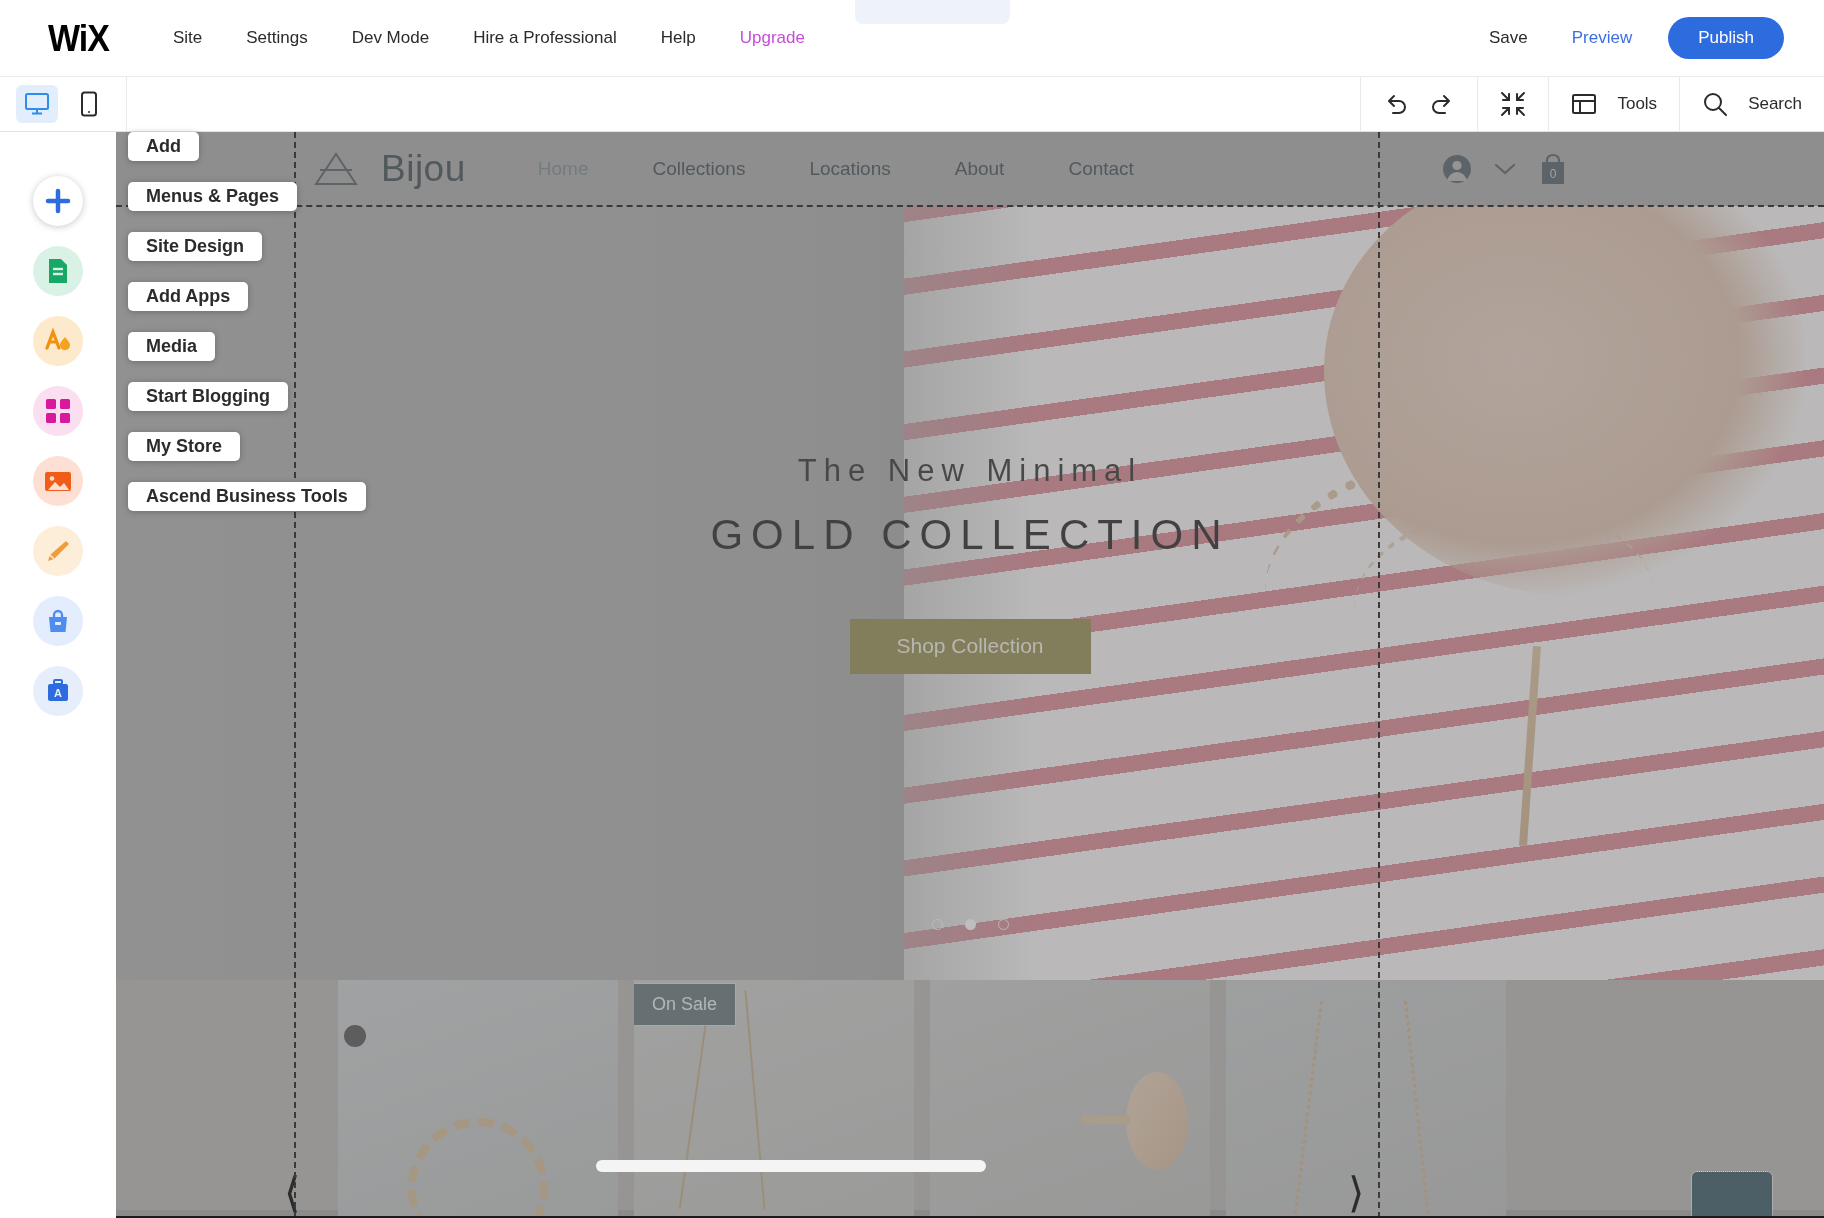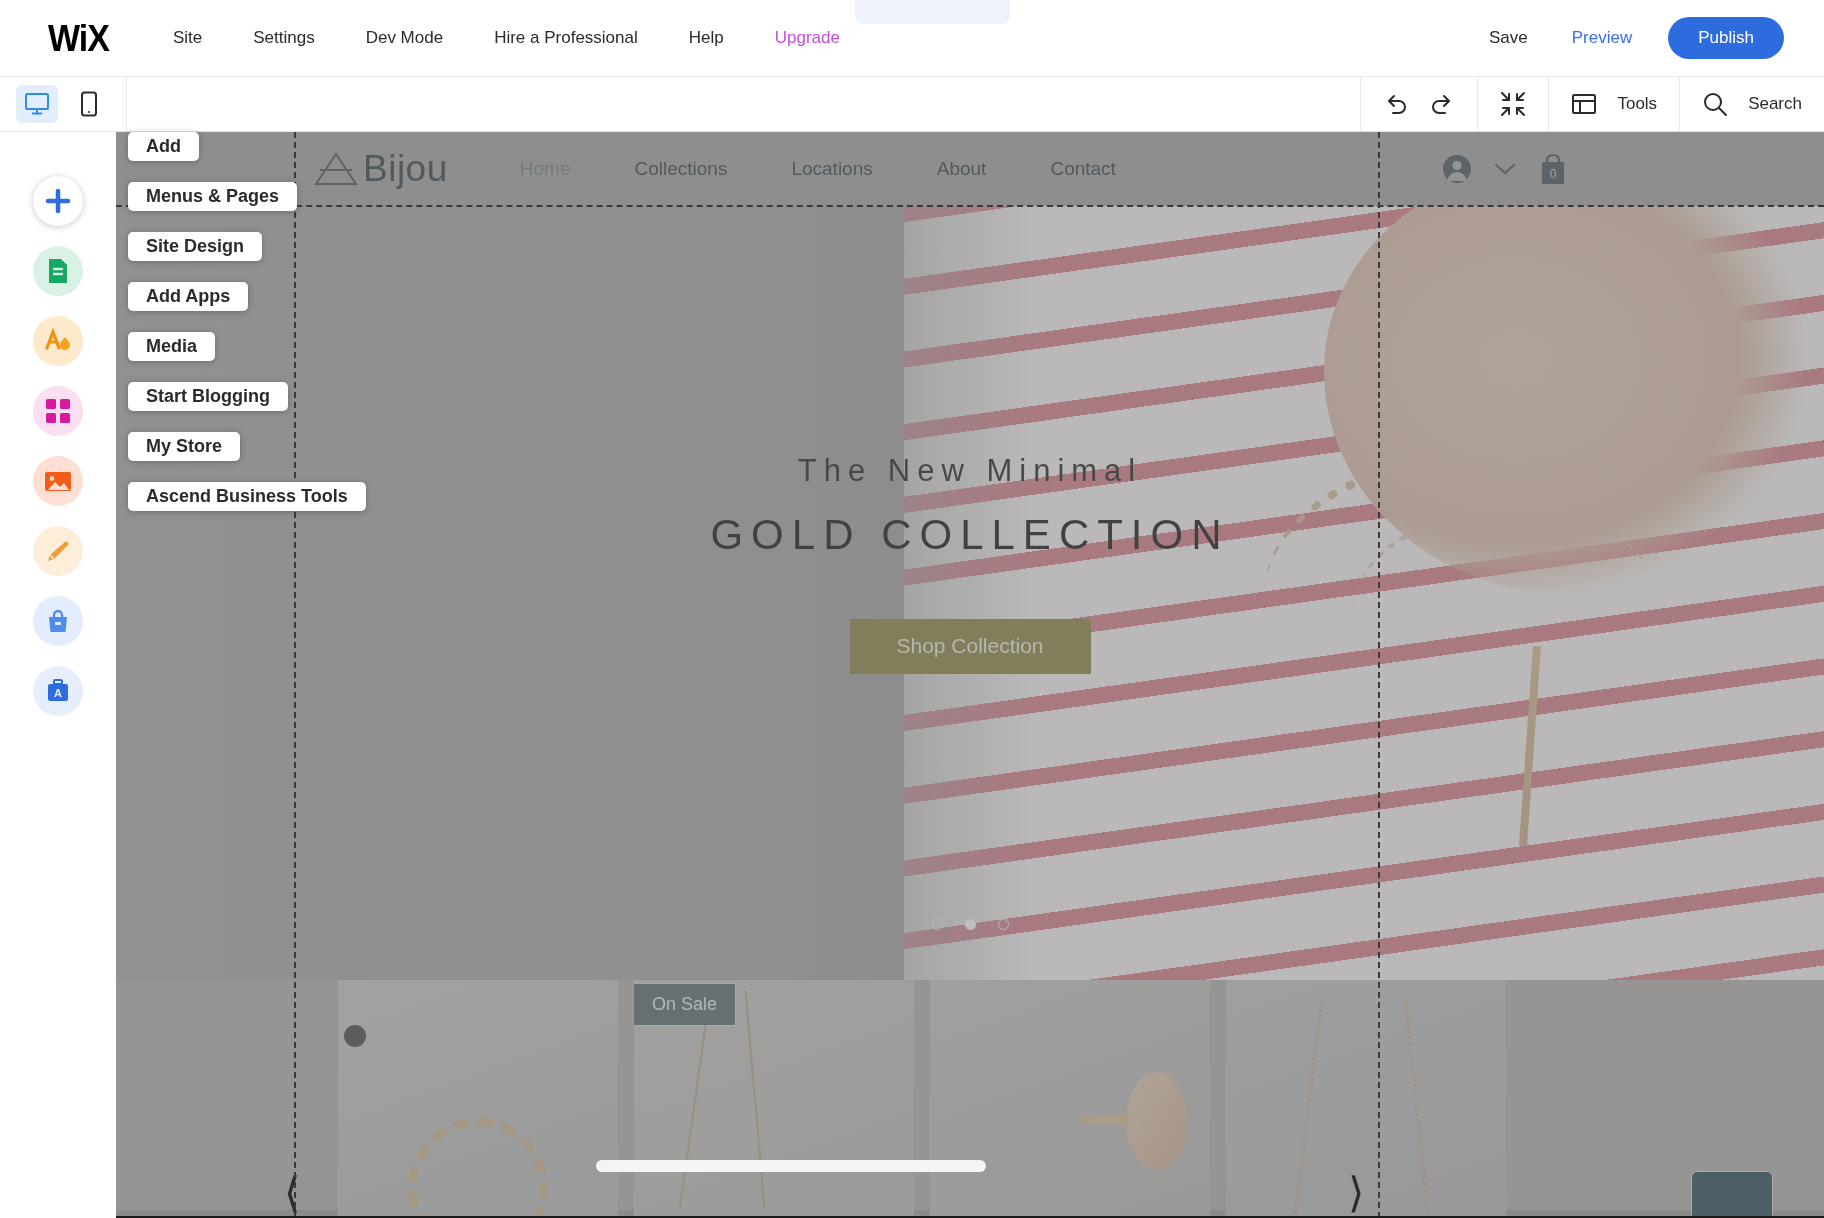--- a/index.html
+++ b/index.html
@@ -25,21 +25,21 @@
   .wix-logo {
     margin-left: 48px;
     margin-right: 44px;
     font-size: 34px;
     font-weight: 700;
     letter-spacing: -1px;
     color: #000;
     font-family: "Liberation Sans", sans-serif;
     transform: scaleY(1.06);
   }
-  .top-menu { display: flex; align-items: flex-end; gap: 11px; }
+  .top-menu { display: flex; align-items: flex-end; gap: 4px; }
   .top-menu-item {
     font-size: 17px;
     color: #2b2b2b;
     padding: 6px 20px;
     cursor: pointer;
     white-space: nowrap;
   }
   .top-menu-item.upgrade { color: #c44ed9; }
   .topbar-right {
     margin-left: auto;
@@ -206,21 +206,21 @@
   .site-header {
     position: absolute;
     top: 0; left: 0;
     width: 1708px;
     height: 74px;
     display: flex;
     align-items: center;
     background: rgba(175,175,175,0.35);
   }
   .brand {
-    display: flex; align-items: center; gap: 3px;
+    display: flex; align-items: center; gap: 21px;
     margin-left: 196px;
   }
   .brand-name {
     font-size: 37px;
     color: #2f3e46;
     font-family: "Liberation Sans", sans-serif;
     font-weight: 400;
     letter-spacing: 0.5px;
   }
   .site-nav { display: flex; align-items: center; gap: 0; margin-left: 40px; }

